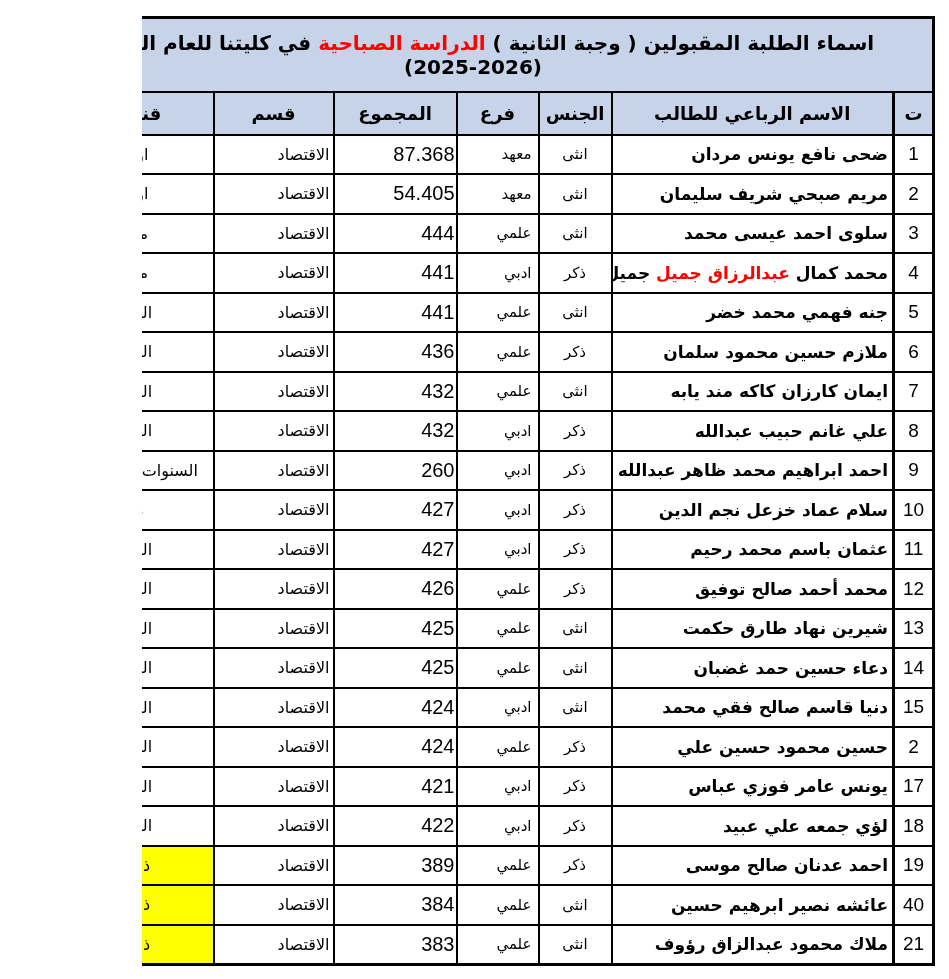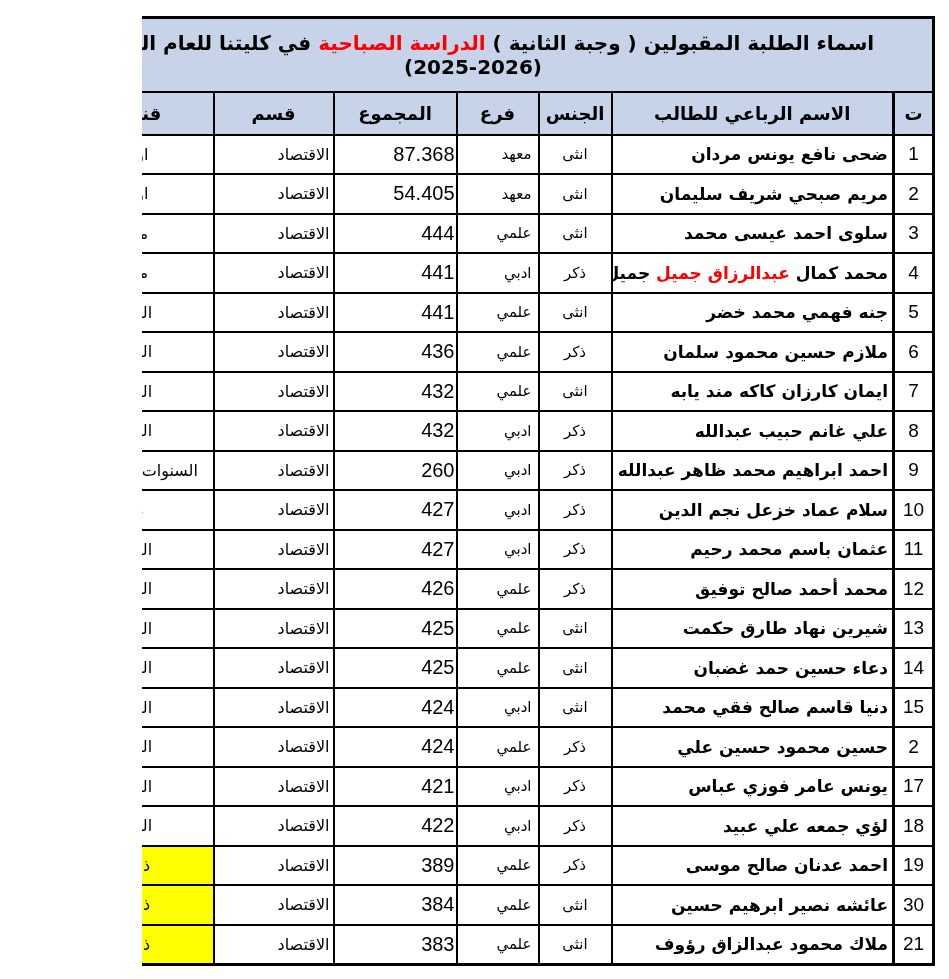--- a/index.html
+++ b/index.html
@@ -234,21 +234,21 @@
         <tr>
           <td class="c-no">19</td>
           <td class="c-name">احمد عدنان صالح موسى</td>
           <td class="c-gender">ذكر</td>
           <td class="c-branch">علمي</td>
           <td class="c-total">389</td>
           <td class="c-dept">الاقتصاد</td>
           <td class="c-channel yellow">ذوي شهداء</td>
         </tr>
         <tr>
-          <td class="c-no">30</td>
+          <td class="c-no">40</td>
           <td class="c-name">عائشه نصير ابرهيم حسين</td>
           <td class="c-gender">انثى</td>
           <td class="c-branch">علمي</td>
           <td class="c-total">384</td>
           <td class="c-dept">الاقتصاد</td>
           <td class="c-channel yellow">ذوي شهداء</td>
         </tr>
         <tr>
           <td class="c-no">21</td>
           <td class="c-name">ملاك محمود عبدالزاق رؤوف</td>

